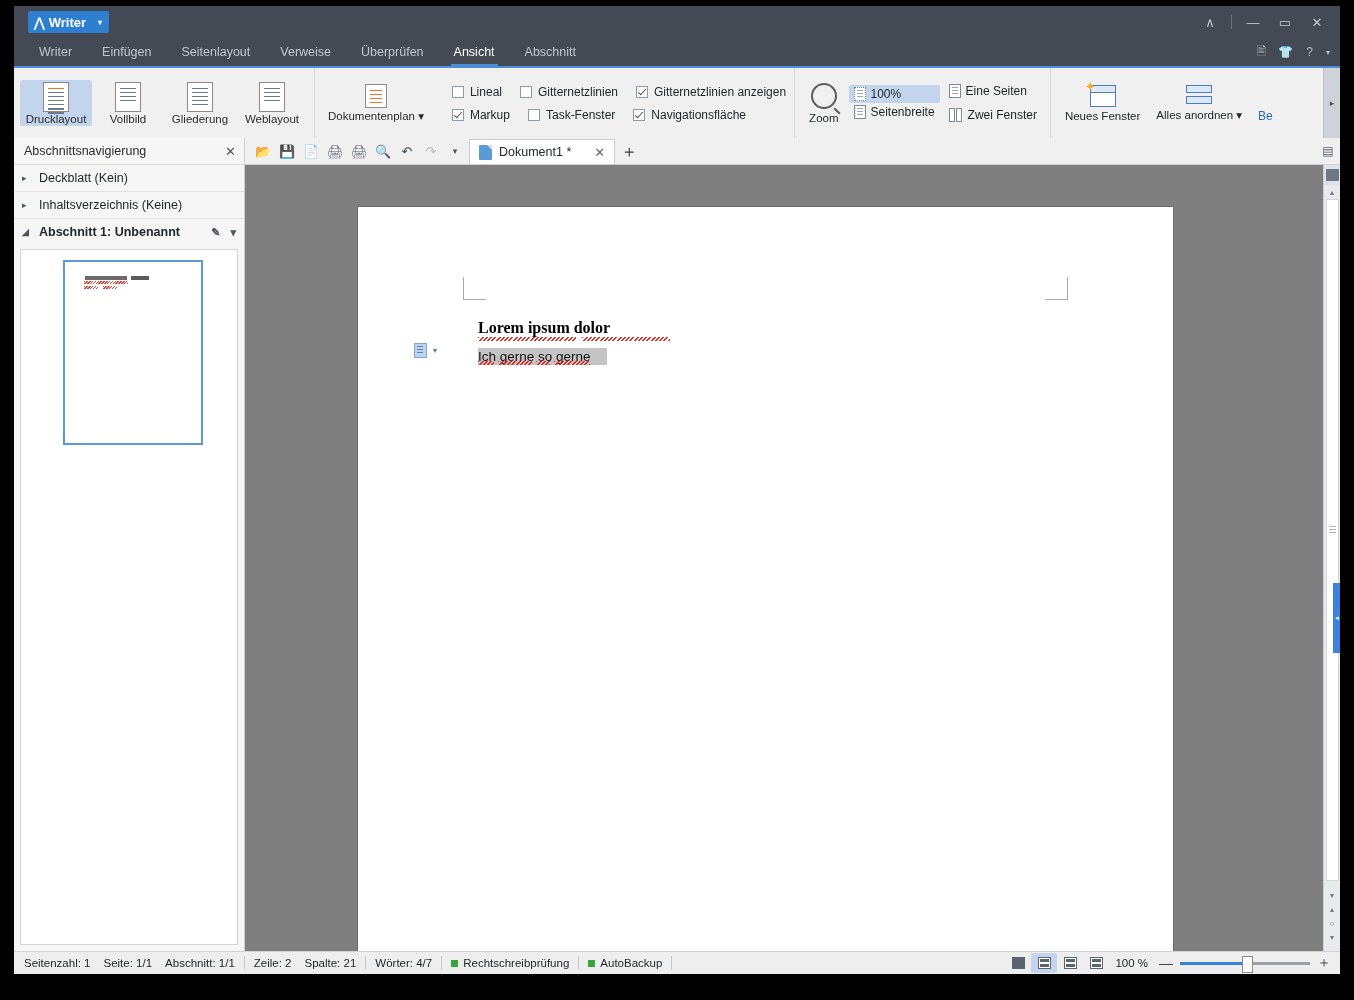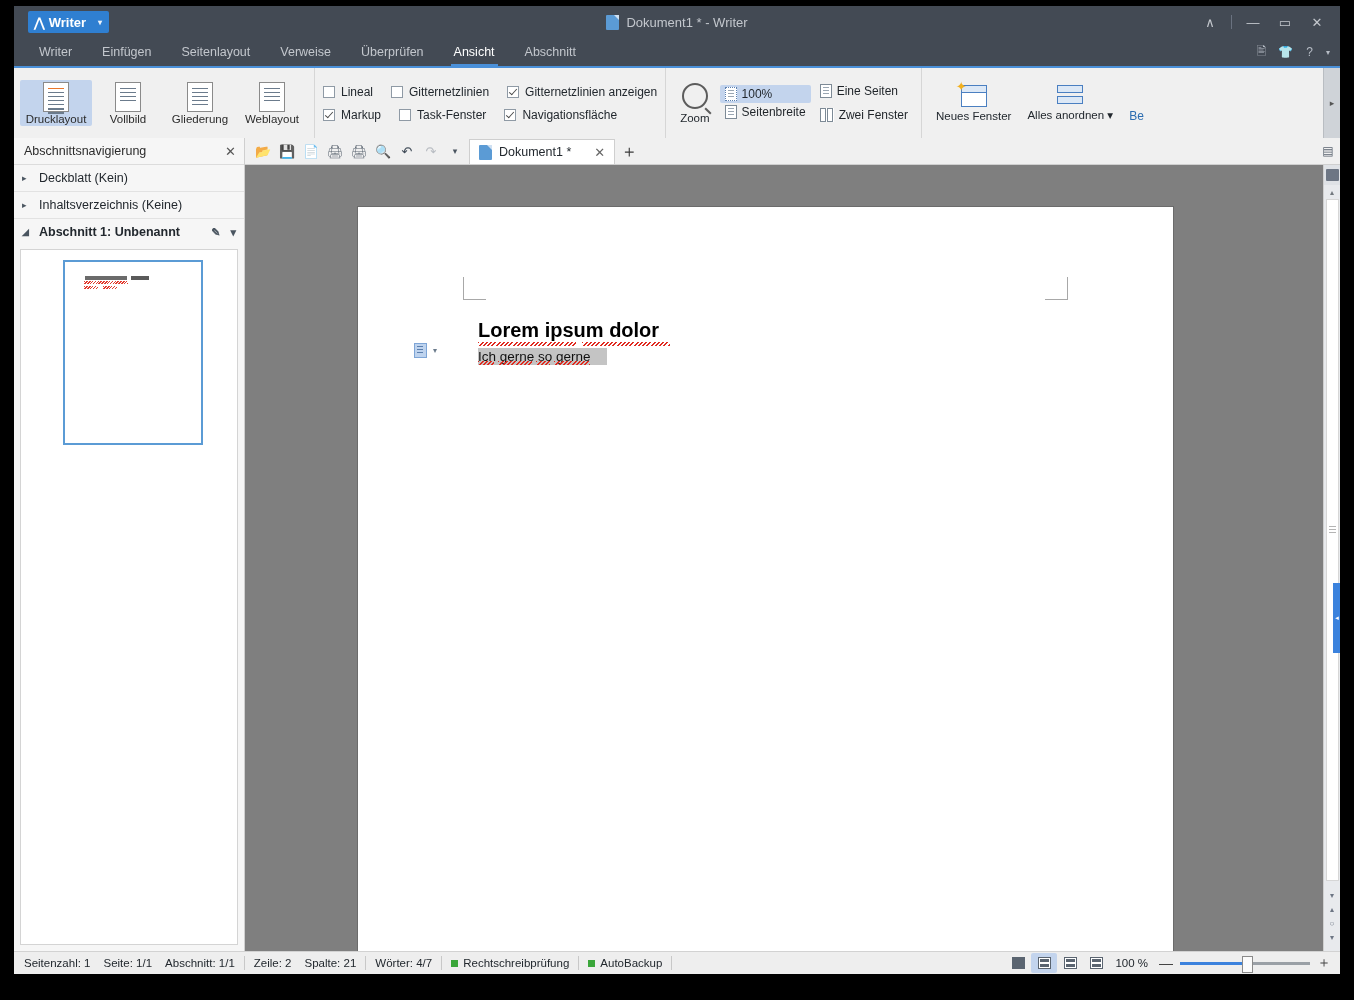--- a/index.html
+++ b/index.html
@@ -197,21 +197,21 @@
   .lines i.acc { background: #e8762c; }
 
   .checkcol {
     display: flex;
     flex-direction: column;
     justify-content: center;
     gap: 9px;
     height: 100%;
     padding: 0 2px;
   }
-  .chkrow { display: flex; align-items: center; gap: 18px; }
+  .chkrow { display: flex; align-items: center; gap: 18px; margin-left: 19px; }
   .chk {
     display: flex; align-items: center; gap: 6px;
     font-size: 12px; color: #22282e; cursor: default;
     white-space: nowrap;
   }
   .box {
     width: 12px; height: 12px;
     border: 1px solid #8f9aa5;
     background: #fff;
     box-sizing: border-box;
@@ -427,22 +427,22 @@
   }
   .corner {
     position: absolute;
     width: 22px; height: 22px;
   }
   .corner.tl { left: 105px; top: 70px; border-left: 1px solid #a8a8a8; border-bottom: 1px solid #a8a8a8; }
   .corner.tr { right: 105px; top: 70px; border-right: 1px solid #a8a8a8; border-bottom: 1px solid #a8a8a8; }
   .doc-h1 {
     position: absolute;
     left: 120px; top: 112px;
-    font-family: Liberation Sans, sans-serif;
-    font-size: 20px;
+    font-family: Liberation Serif, serif;
+    font-size: 16px;
     font-weight: bold;
     color: #000;
     white-space: nowrap;
   }
   .sq-under {
     position: absolute;
     bottom: -4px; height: 4px;
     background: repeating-linear-gradient(135deg,#e02a20 0 1.4px,transparent 1.4px 3px);
   }
   .doc-p {
@@ -569,24 +569,20 @@
 </head>
 <body>
 
 <div id="app">
 
   <div class="titlebar">
     <div class="app-badge">
       <span class="wlogo">⋀</span>
       <span>Writer</span>
       <span class="caret">▾</span>
-    </div>
-    <div class="title-center">
-      <span class="doc-ico"></span>
-      <span>Dokument1 * - Writer</span>
     </div>
     <div class="win-ctrls">
       <div class="wc">∧</div>
       <div class="vdiv"></div>
       <div class="wc">—</div>
       <div class="wc">▭</div>
       <div class="wc">✕</div>
     </div>
   </div>
 
@@ -653,20 +649,31 @@
               <i></i>
               <i></i>
               <i></i>
             </span>
         </span>
         <span class="lbl">Weblayout</span>
       </div>
     </div>
 
     <div class="rgroup">
+      <div class="bigbtn wide">
+        <span class="ico-doc" style="width:22px;height:24px;">
+          <span class="lines">
+              <i class="acc"></i>
+              <i class="acc"></i>
+              <i class="acc"></i>
+              <i class="acc"></i>
+            </span>
+        </span>
+        <span class="lbl"><span>Dokumentenplan</span> <span>▾</span></span>
+      </div>
 
       <div class="checkcol">
         <div class="chkrow">
           <label class="chk">
             <span class="box"></span>
             <span>Lineal</span>
           </label>
           <label class="chk">
             <span class="box"></span>
             <span>Gitternetzlinien</span>

